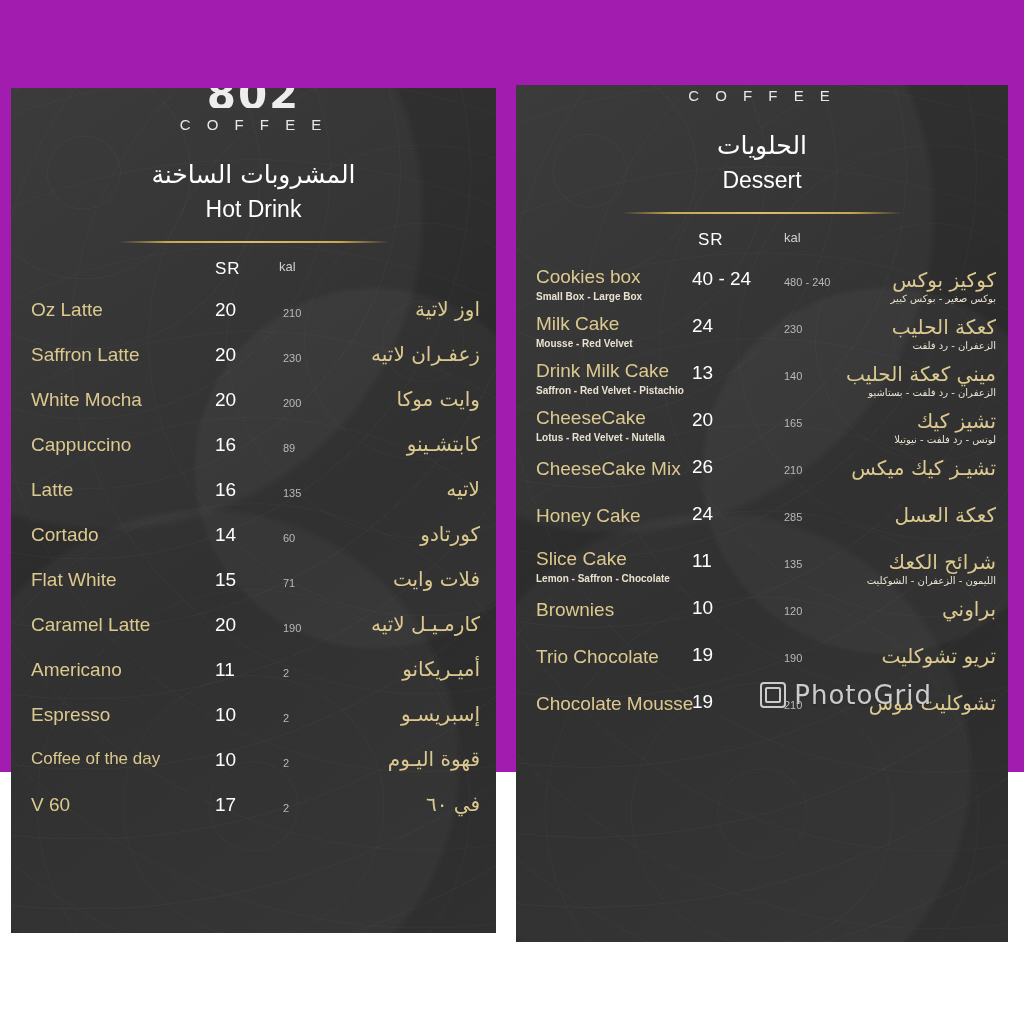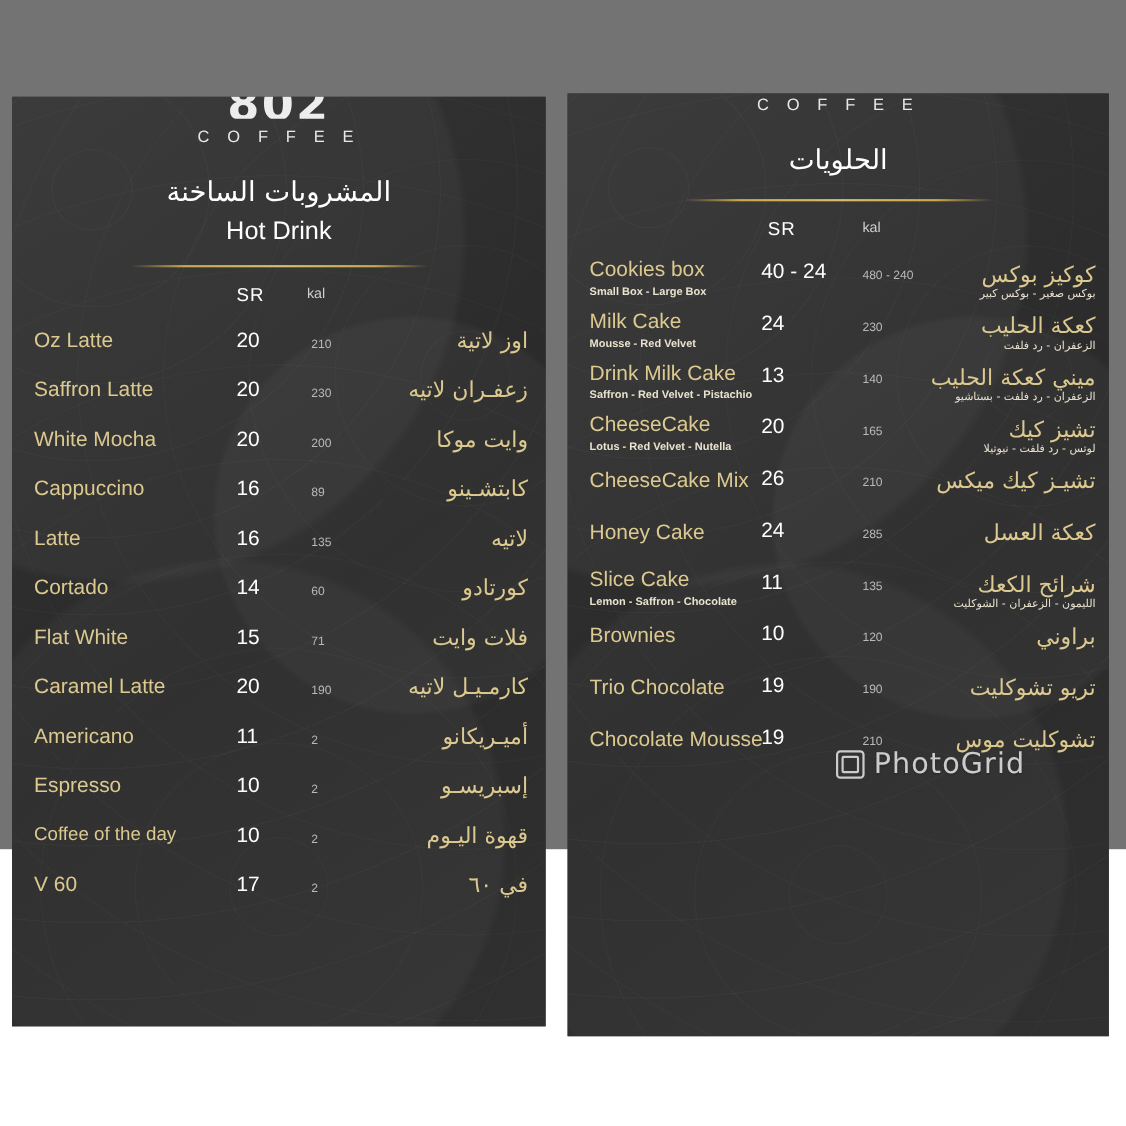--- a/index.html
+++ b/index.html
@@ -9,21 +9,21 @@
     width: 1024px;
     height: 1024px;
     overflow: hidden;
     font-family: "Liberation Sans", sans-serif;
   }
 
   #page {
     position: relative;
     width: 1024px;
     height: 772px;
-    background: #737373;
+    background: #a21caf;
   }
 
   
   .panel {
     position: absolute;
     background: #2e2e2e;
     background-image:
       radial-gradient(circle at 20% 15%, rgba(255,255,255,0.035) 0 38%, transparent 39%),
       radial-gradient(circle at 75% 45%, rgba(255,255,255,0.03) 0 30%, transparent 31%),
       radial-gradient(circle at 40% 80%, rgba(255,255,255,0.03) 0 34%, transparent 35%),
@@ -342,20 +342,21 @@
 
   <div class="panel" id="panel-right">
     <div class="panel-inner">
 
       <div class="brand" style="margin-top:2px;">
         <div class="brand-sub" style="margin-top:0;">C O F F E E</div>
       </div>
 
       <div class="section-head" style="margin-top:26px;">
         <div class="sec-ar">الحلويات</div>
+        <div class="sec-en">Dessert</div>
         <div class="rule"></div>
       </div>
 
       <div class="col-heads">
         <span class="sr">SR</span>
         <span class="kal">kal</span>
       </div>
 
       <div class="rows">
 

